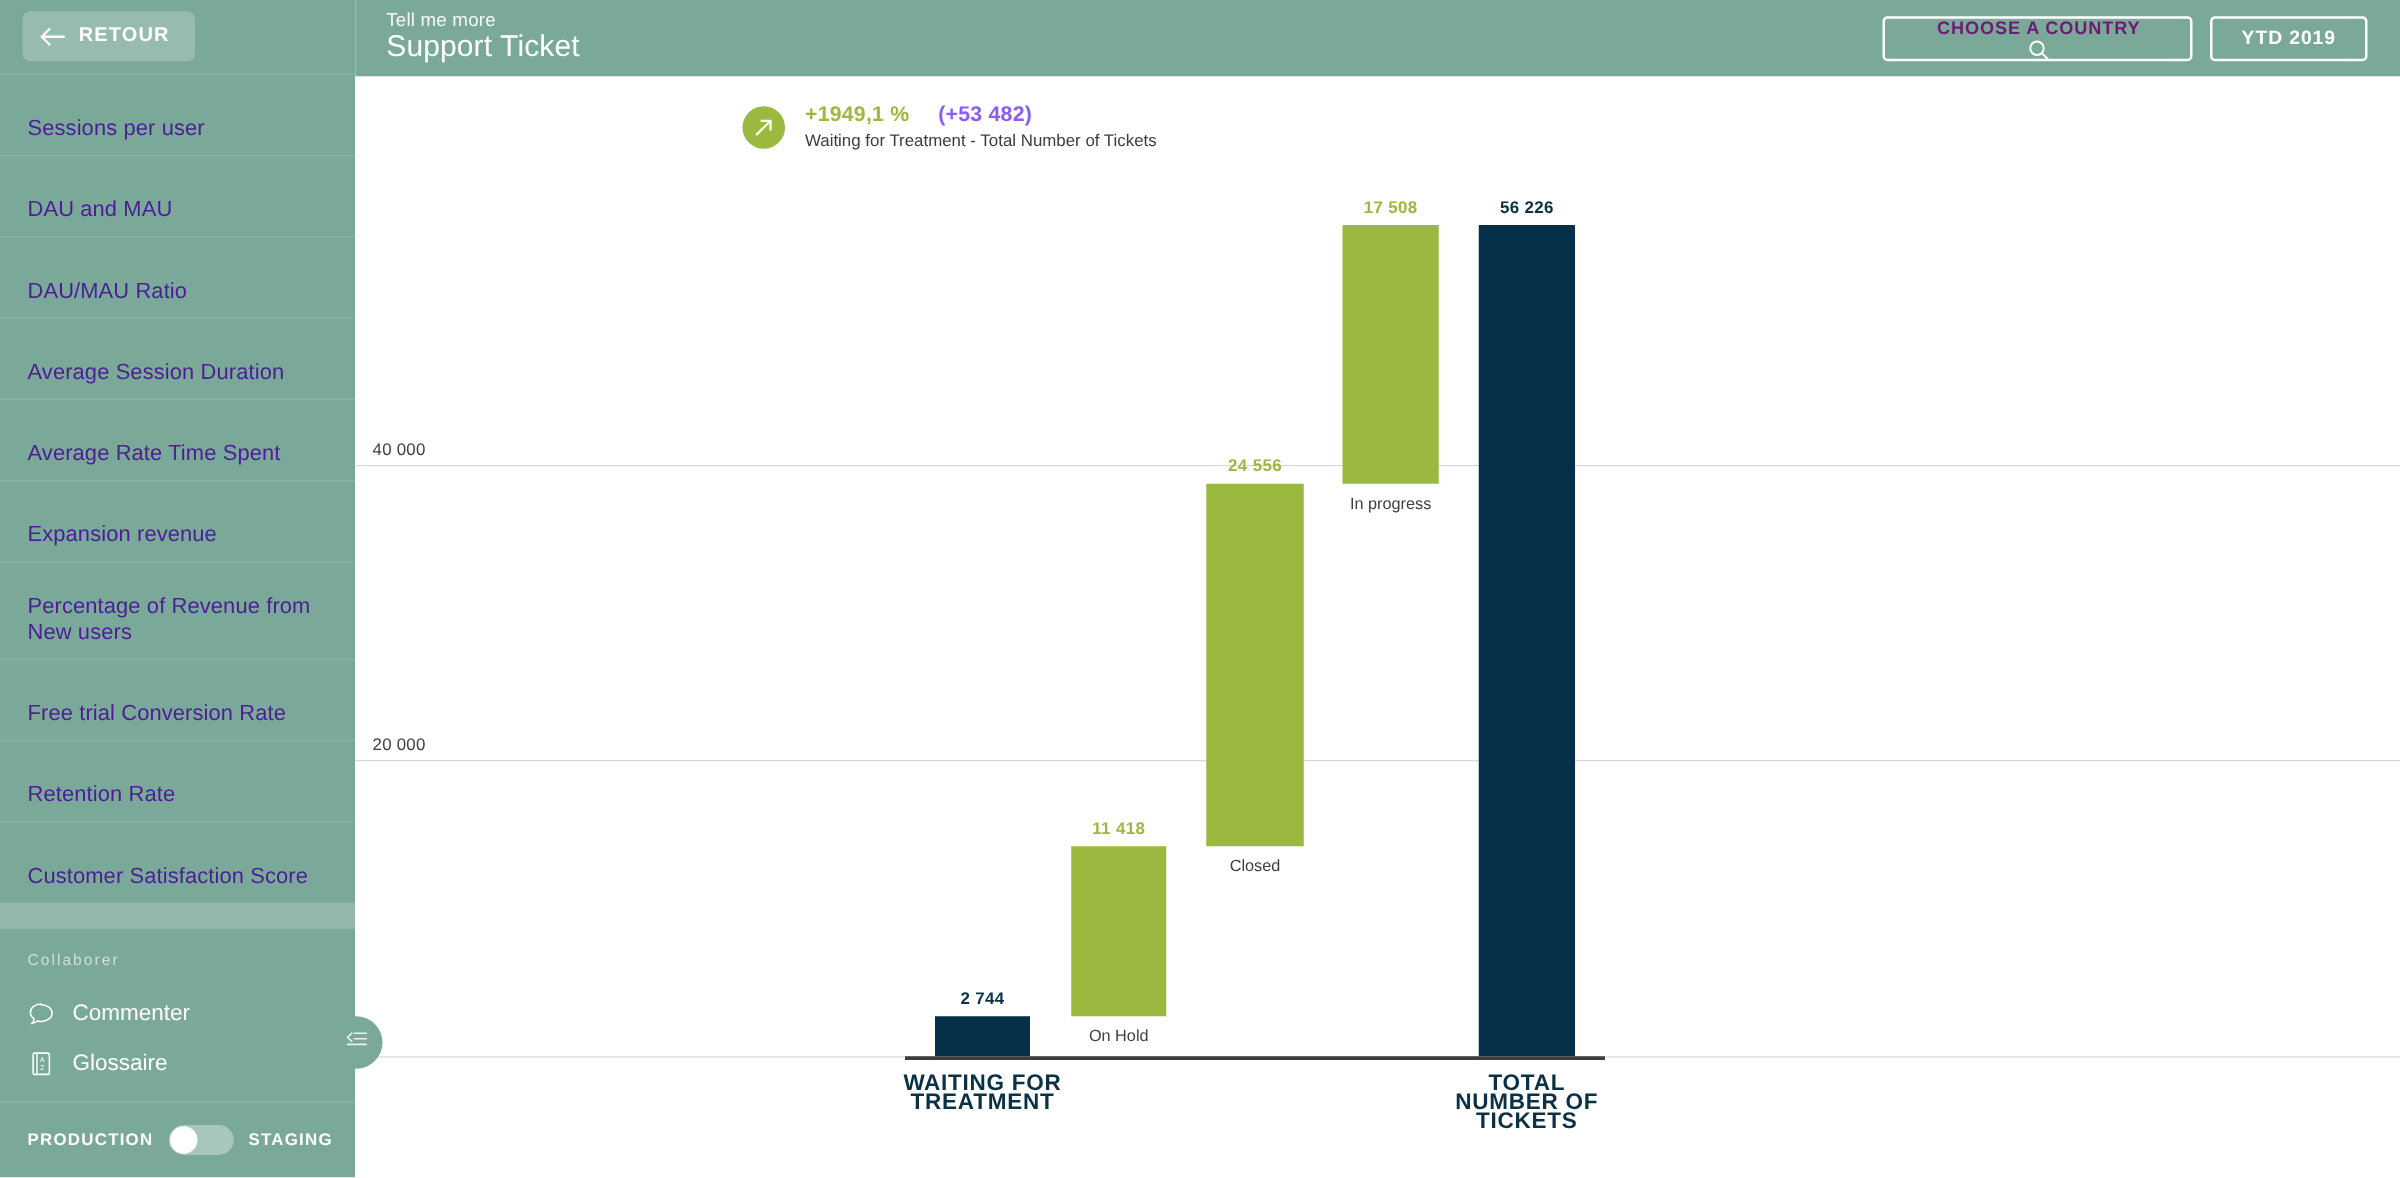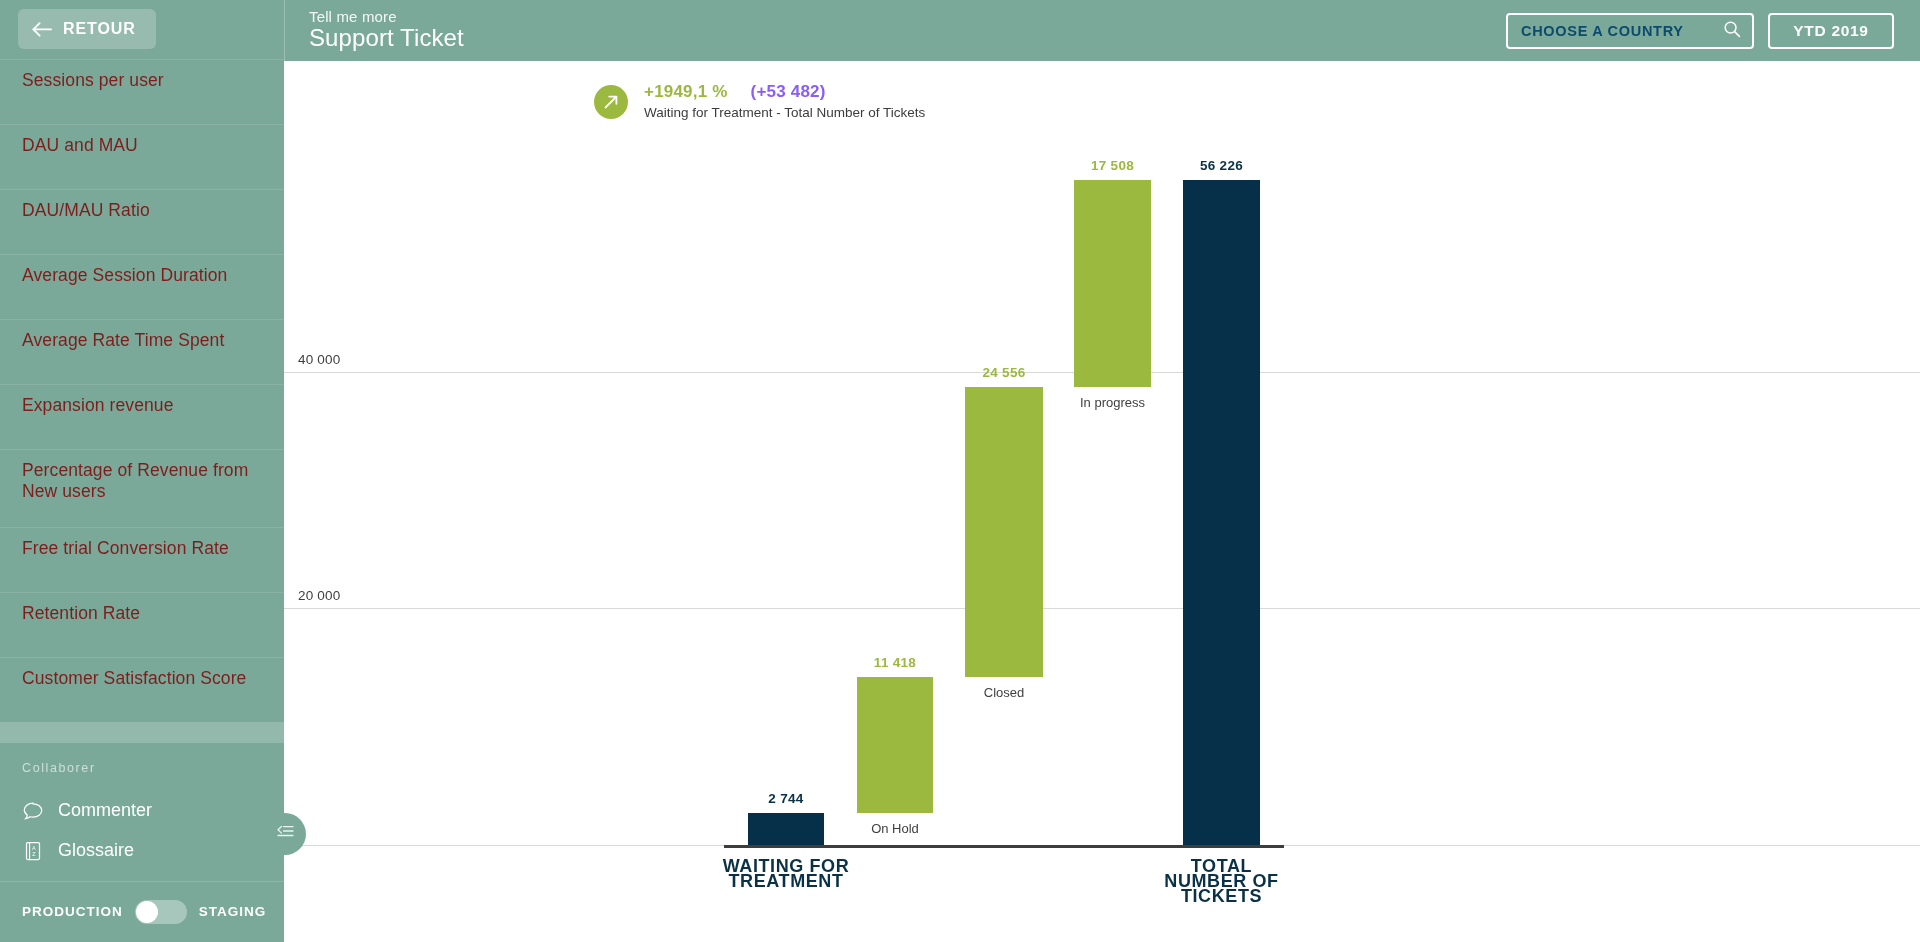--- a/index.html
+++ b/index.html
@@ -26,23 +26,23 @@
     border-radius: 6px;
     height: 40px; padding: 0 20px 0 14px;
     display: flex; align-items: center; gap: 11px;
     color: #ffffff; font-weight: bold; font-size: 16px; letter-spacing: 0.9px;
     cursor: pointer; user-select: none;
   }
   .retour-btn svg { display: block; }
   .sb-list { flex: 0 0 auto; }
   .sb-item {
     min-height: 65px;
-    display: flex; align-items: flex-start;
+    display: flex; align-items: flex-end;
     padding: 10px 22px 10px 22px;
-    color: #7f1d1d; font-size: 17.5px; font-weight: 500;
+    color: #4c1d95; font-size: 17.5px; font-weight: 500;
     border-top: 1px solid rgba(255,255,255,0.12);
     cursor: pointer; line-height: 1.22;
     letter-spacing: 0.1px;
   }
   .sb-item.tall { min-height: 78px; }
   .sb-divider { height: 22px; background: #92b9ab; }
 
   .sb-collab { padding: 18px 0 10px 22px; }
   .sb-collab-title {
     color: rgba(255,255,255,0.62);
@@ -99,22 +99,23 @@
   .title { color: #ffffff; font-size: 24px; font-weight: 500; line-height: 28px; letter-spacing: 0.1px; }
   .topbar-right {
     position: absolute; right: 26px; top: 0; height: 61px;
     display: flex; align-items: center; gap: 14px;
   }
   .country-select {
     width: 248px; height: 36px;
     border: 2px solid #ffffff; border-radius: 4px;
     display: flex; align-items: center; justify-content: space-between;
     padding: 0 11px 0 13px;
-    color: #0c4a6e; font-size: 14.5px; font-weight: bold; letter-spacing: 0.7px;
+    color: #701a75; font-size: 14.5px; font-weight: bold; letter-spacing: 0.7px;
     cursor: pointer;
+    flex-direction: column;
   }
   .ytd-btn {
     height: 36px; min-width: 126px;
     border: 2px solid #ffffff; border-radius: 4px;
     display: flex; align-items: center; justify-content: center;
     color: #ffffff; font-size: 15.5px; font-weight: bold; letter-spacing: 0.7px;
     cursor: pointer; padding: 0 16px;
   }
 
   

